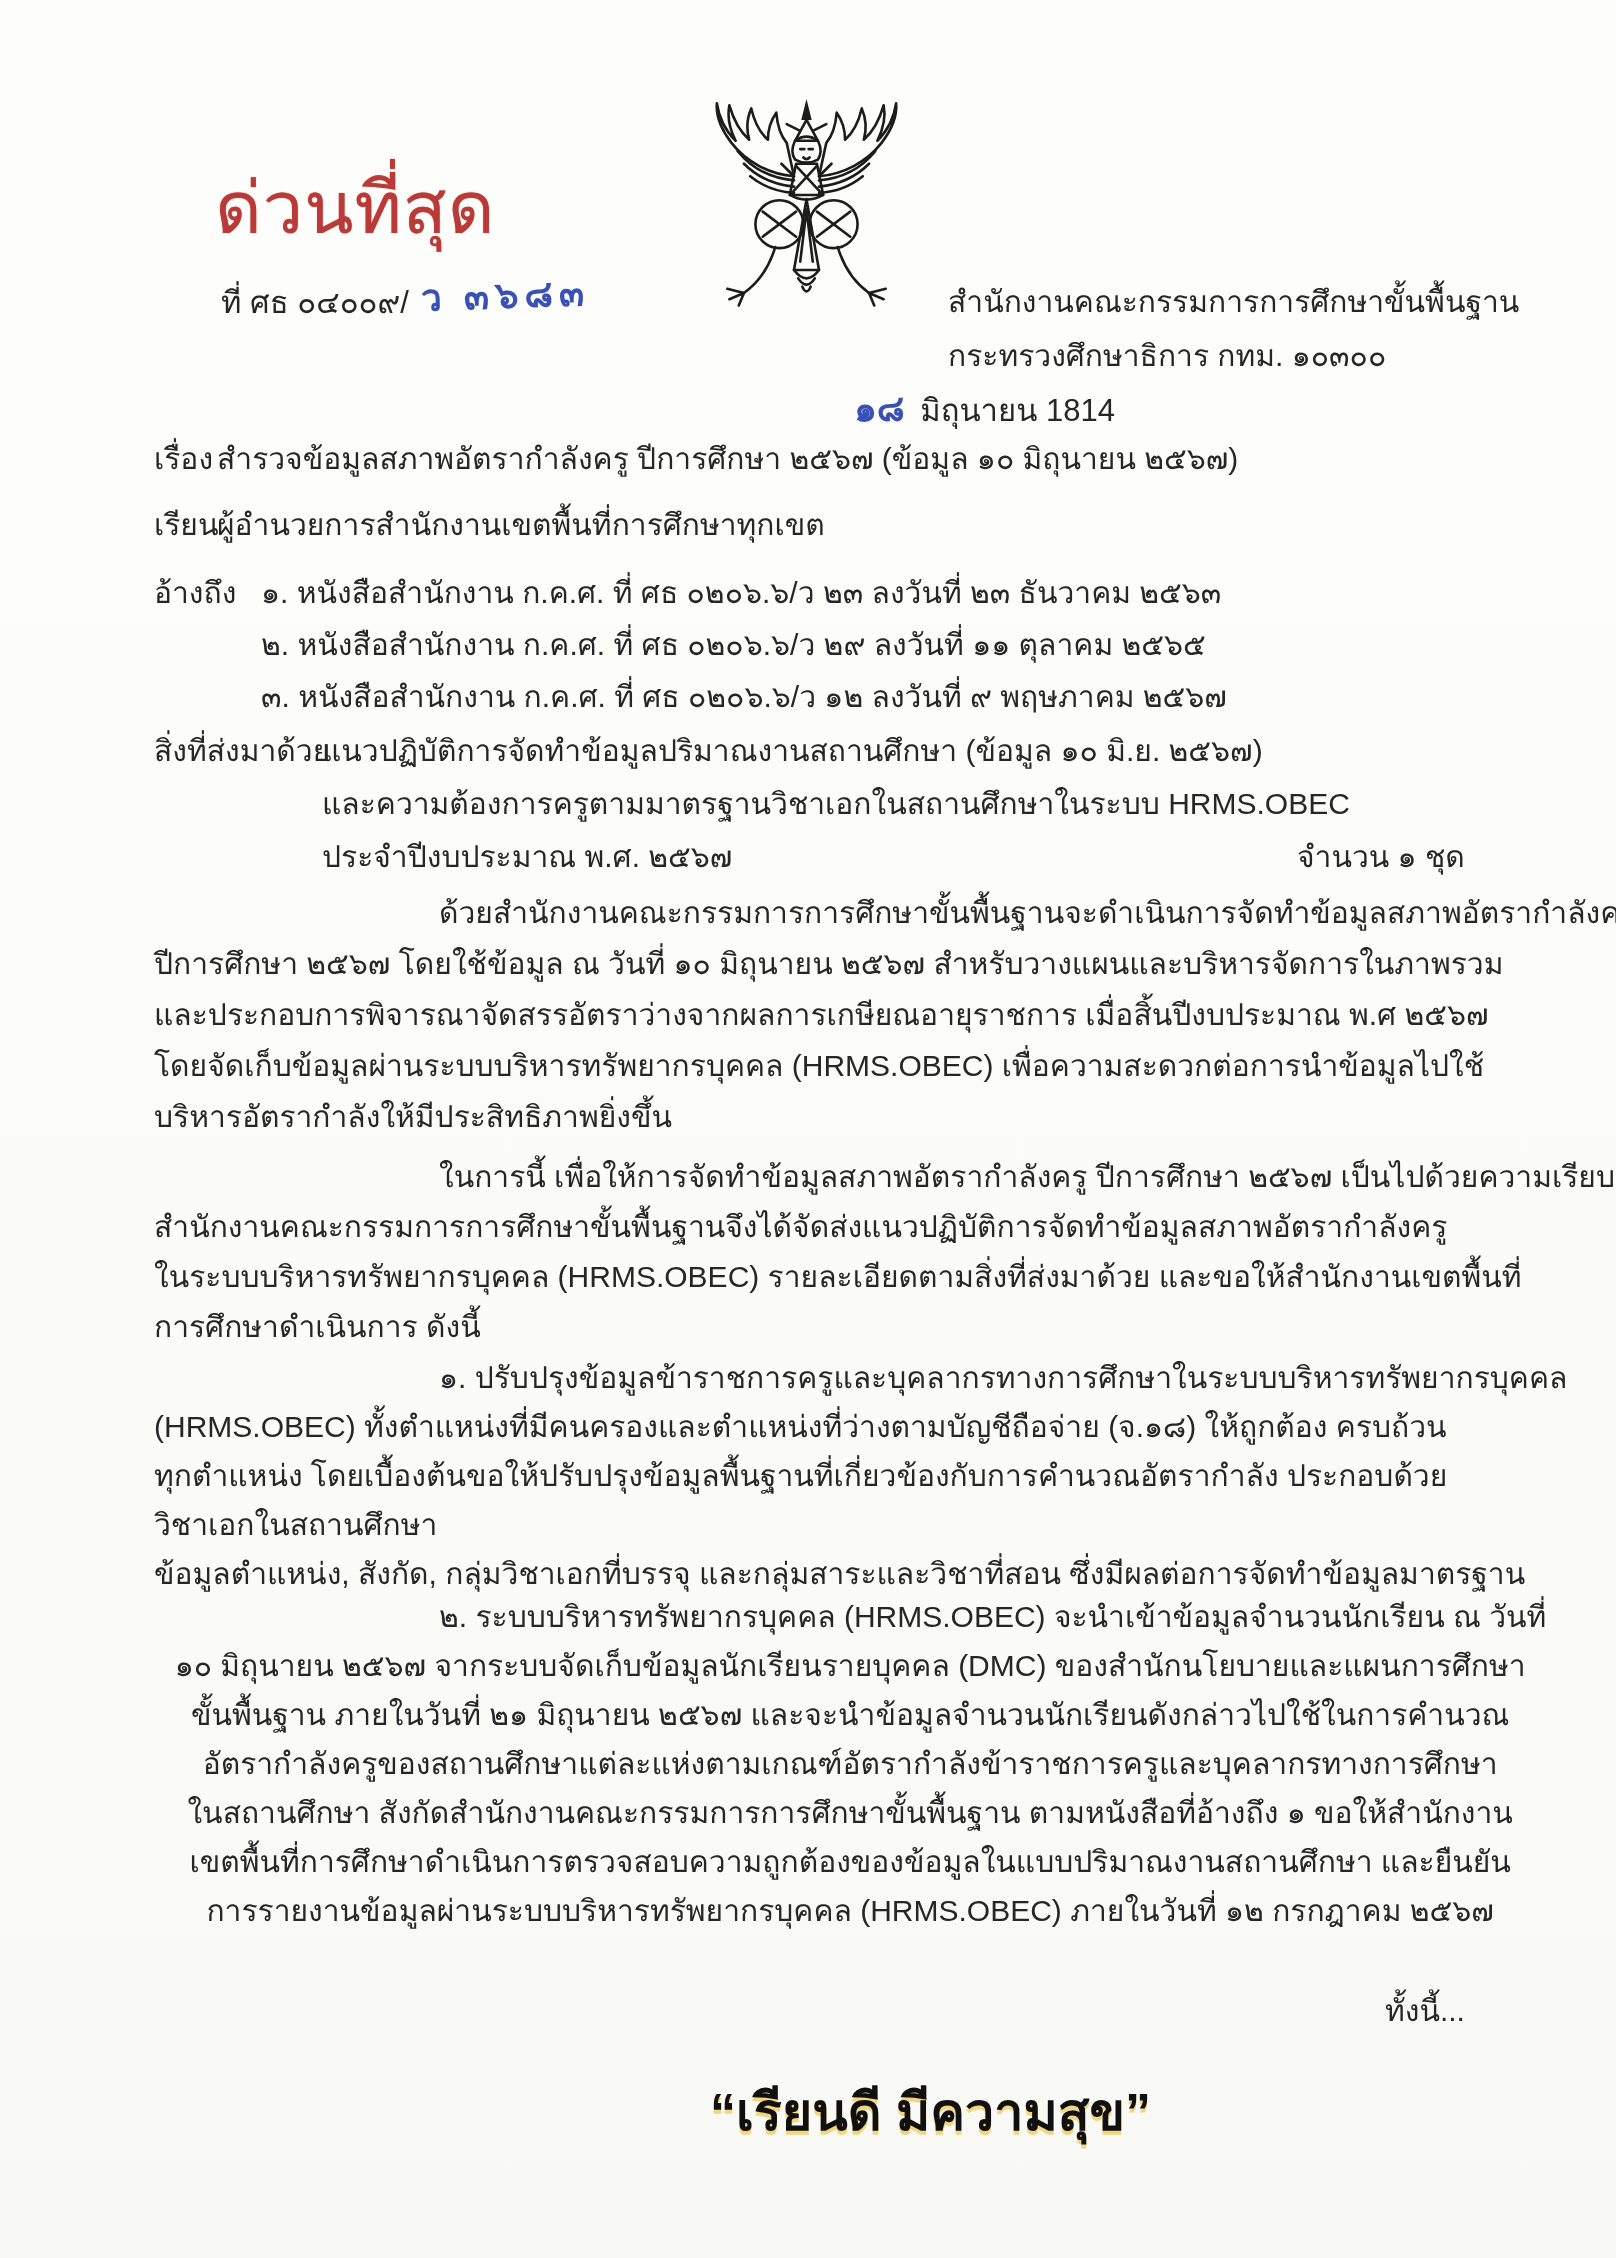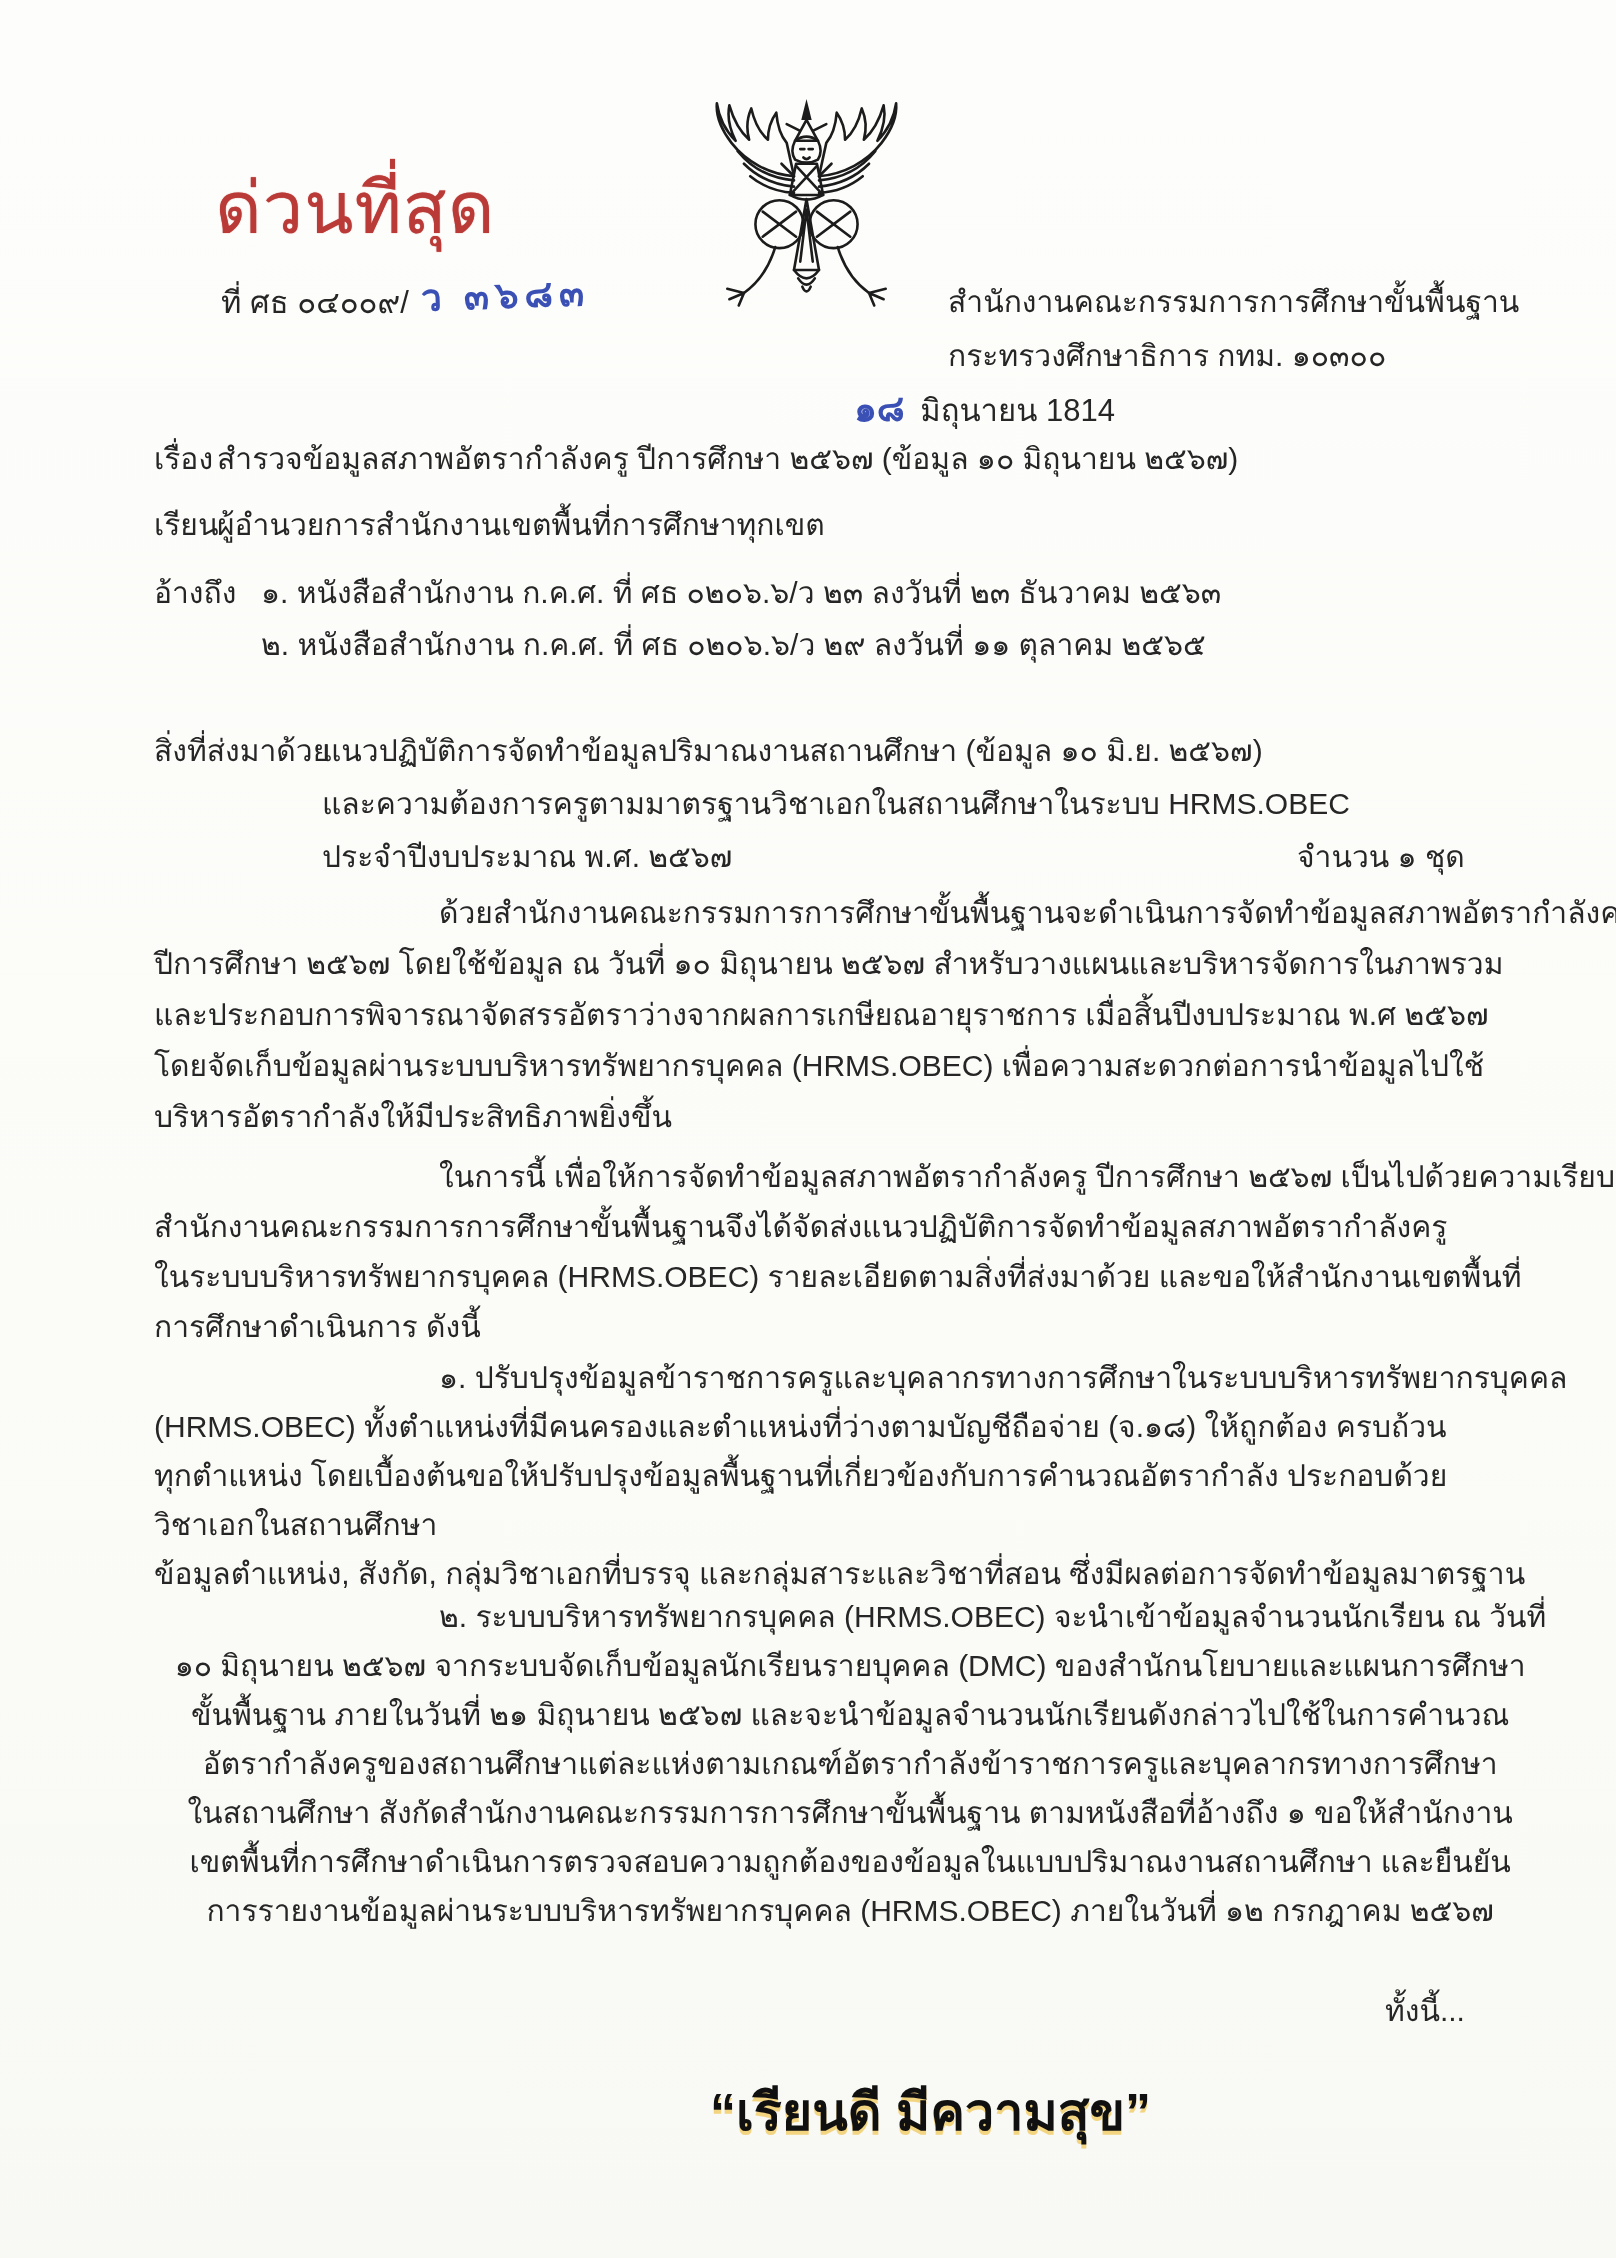--- a/index.html
+++ b/index.html
@@ -100,20 +100,21 @@
 
   <div class="abs lbl" style="top:439px">เรื่อง</div>
   <div class="abs meta-text" style="top:439px">สำรวจข้อมูลสภาพอัตรากำลังครู ปีการศึกษา ๒๕๖๗ (ข้อมูล ๑๐ มิถุนายน ๒๕๖๗)</div>
 
   <div class="abs lbl" style="top:505px">เรียน</div>
   <div class="abs meta-text" style="top:505px">ผู้อำนวยการสำนักงานเขตพื้นที่การศึกษาทุกเขต</div>
 
   <div class="abs lbl" style="top:573px">อ้างถึง</div>
   <div class="abs ref-item" style="top:573px">๑. หนังสือสำนักงาน ก.ค.ศ. ที่ ศธ ๐๒๐๖.๖/ว ๒๓ ลงวันที่ ๒๓ ธันวาคม ๒๕๖๓</div>
   <div class="abs ref-item" style="top:625px">๒. หนังสือสำนักงาน ก.ค.ศ. ที่ ศธ ๐๒๐๖.๖/ว ๒๙ ลงวันที่ ๑๑ ตุลาคม ๒๕๖๕</div>
+  <div class="abs ref-item" style="top:677px">๓. หนังสือสำนักงาน ก.ค.ศ. ที่ ศธ ๐๒๐๖.๖/ว ๑๒ ลงวันที่ ๙ พฤษภาคม ๒๕๖๗</div>
 
   <div class="abs lbl" style="top:731px">สิ่งที่ส่งมาด้วย</div>
   <div class="abs enc-line" style="top:731px">แนวปฏิบัติการจัดทำข้อมูลปริมาณงานสถานศึกษา (ข้อมูล ๑๐ มิ.ย. ๒๕๖๗)</div>
   <div class="abs enc-line" style="top:784px">และความต้องการครูตามมาตรฐานวิชาเอกในสถานศึกษาในระบบ HRMS.OBEC</div>
   <div class="abs enc-line" style="top:837px">ประจำปีงบประมาณ พ.ศ. ๒๕๖๗</div>
   <div class="abs enc-count">จำนวน ๑ ชุด</div>
 
   <div class="para p1" style="top:893px">
     <div class="line indent">ด้วยสำนักงานคณะกรรมการการศึกษาขั้นพื้นฐานจะดำเนินการจัดทำข้อมูลสภาพอัตรากำลังครู</div>
     <div class="line">ปีการศึกษา ๒๕๖๗ โดยใช้ข้อมูล ณ วันที่ ๑๐ มิถุนายน ๒๕๖๗ สำหรับวางแผนและบริหารจัดการในภาพรวม</div>

